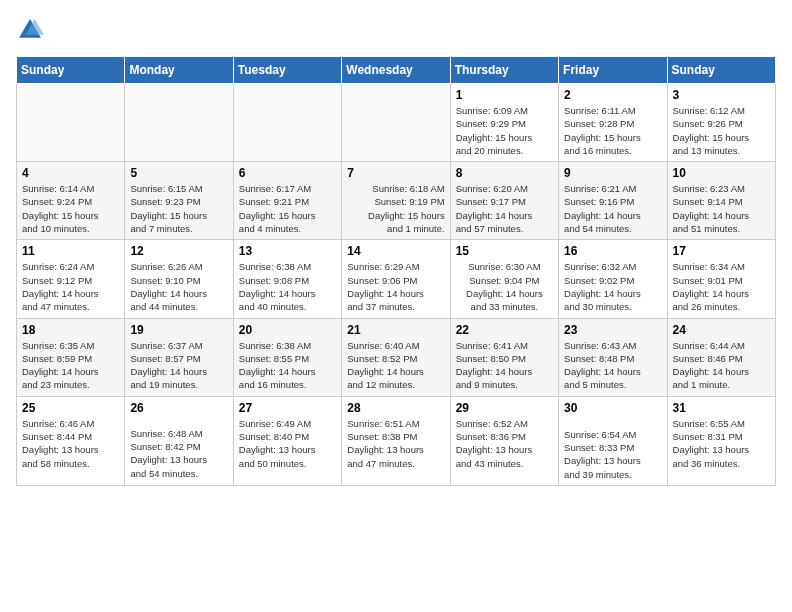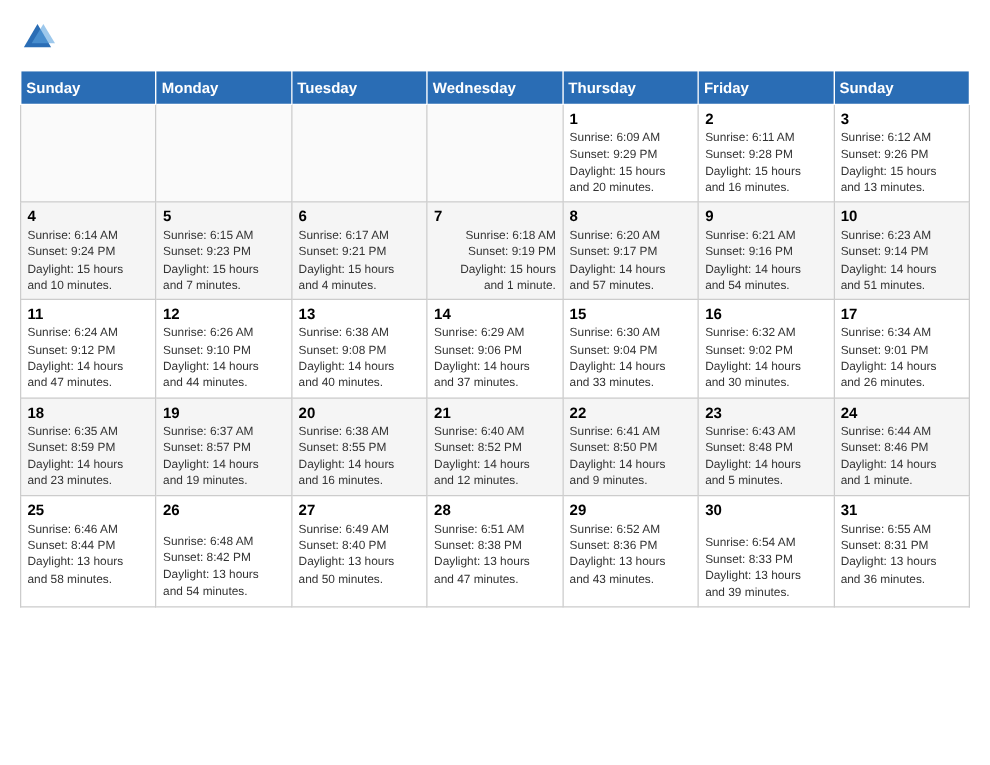--- a/index.html
+++ b/index.html
@@ -220,21 +220,21 @@
         </td>
         <td>
           <span class="day-num">14</span>
           <div class="day-info" style="white-space: pre-line;">Sunrise: 6:29 AM
 Sunset: 9:06 PM
 Daylight: 14 hours
 and 37 minutes.</div>
         </td>
         <td>
           <span class="day-num">15</span>
-          <div class="day-info" style="white-space: pre-line;">Sunrise: 6:30 AM
+          <div class="day-info" style="white-space: pre-line; text-align: center;">Sunrise: 6:30 AM
 Sunset: 9:04 PM
 Daylight: 14 hours
 and 33 minutes.</div>
         </td>
         <td>
           <span class="day-num">16</span>
           <div class="day-info" style="white-space: pre-line;">Sunrise: 6:32 AM
 Sunset: 9:02 PM
 Daylight: 14 hours
 and 30 minutes.</div>

